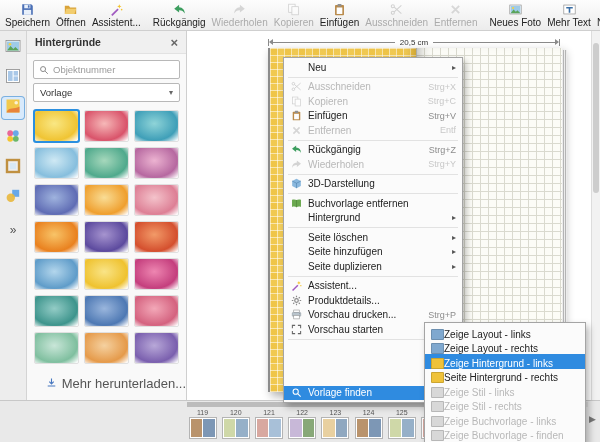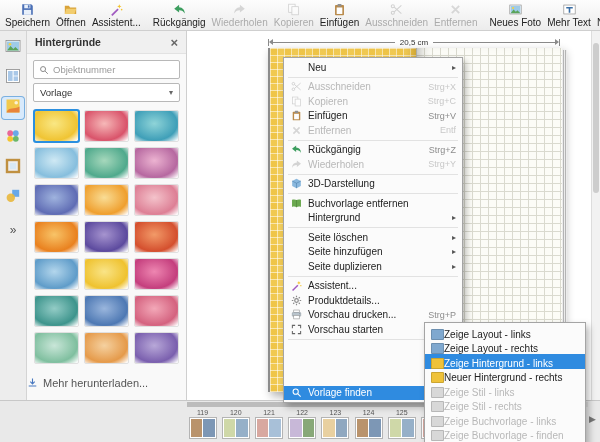--- a/index.html
+++ b/index.html
@@ -34,22 +34,22 @@
   .search{margin:6px 6px 4px;height:17px;flex:none;background:#fff;border:1px solid #b8b8b8;border-radius:2px;
     display:flex;align-items:center;padding:0 5px;gap:4px;}
   .search svg{width:10px;height:10px;}
   .search .ph{color:#9a9a9a;font-size:9.5px;}
   .dropdown{margin:0 6px 6px;height:17px;flex:none;background:#fff;border:1px solid #b8b8b8;border-radius:2px;
     display:flex;align-items:center;justify-content:space-between;padding:0 6px;font-size:9.5px;color:#333;}
   .caret{color:#666;font-size:8px;}
   .thumbs{flex:1;overflow:hidden;display:grid;grid-template-columns:repeat(3,1fr);gap:5px;padding:2px 7px;align-content:start;}
   .thumb{height:30px;border-radius:2px;border:1px solid #e0e0e0;}
   .thumb.selected{outline:2px solid #2b8fdf;outline-offset:-1px;border-color:#2b8fdf;}
-  .download{height:26px;flex:none;display:flex;align-items:center;justify-content:flex-start;gap:5px;
-    font-size:11px;color:#555;margin:2px 0 4px;}
+  .download{height:26px;flex:none;display:flex;align-items:center;justify-content:flex-end;gap:5px;
+    font-size:13px;color:#555;margin:2px 0 4px;}
   .download svg{width:11px;height:11px;}
 
   
   .canvas{position:absolute;top:31px;left:187px;right:0;bottom:42px;background:#fff;overflow:hidden;}
   .ruler{position:absolute;top:6px;left:81px;width:292px;height:10px;display:flex;align-items:center;}
   .rtick{width:1px;height:7px;background:#8a8a8a;}
   .rarrow-l{width:0;height:0;border-top:3px solid transparent;border-bottom:3px solid transparent;border-right:4px solid #8a8a8a;}
   .rarrow-r{width:0;height:0;border-top:3px solid transparent;border-bottom:3px solid transparent;border-left:4px solid #8a8a8a;}
   .rline{flex:1;height:1px;background:#8a8a8a;}
   .rlabel{font-size:8px;color:#333;padding:0 5px;white-space:nowrap;}
@@ -622,21 +622,21 @@
       <div class="srow">
         <span class="sicon" style="background: rgb(127, 168, 207);"></span>
         <span>Zeige Layout - rechts</span>
       </div>
       <div class="srow hl">
         <span class="sicon" style="background: rgb(239, 194, 58);"></span>
         <span>Zeige Hintergrund - links</span>
       </div>
       <div class="srow">
         <span class="sicon" style="background: rgb(239, 194, 58);"></span>
-        <span>Neuer Hintergrund - rechts</span>
+        <span>Seite Hintergrund - rechts</span>
       </div>
       <div class="srow disabled">
         <span class="sicon" style="background: rgb(216, 216, 216);"></span>
         <span>Zeige Stil - links</span>
       </div>
       <div class="srow disabled">
         <span class="sicon" style="background: rgb(216, 216, 216);"></span>
         <span>Zeige Stil - rechts</span>
       </div>
       <div class="srow disabled">

